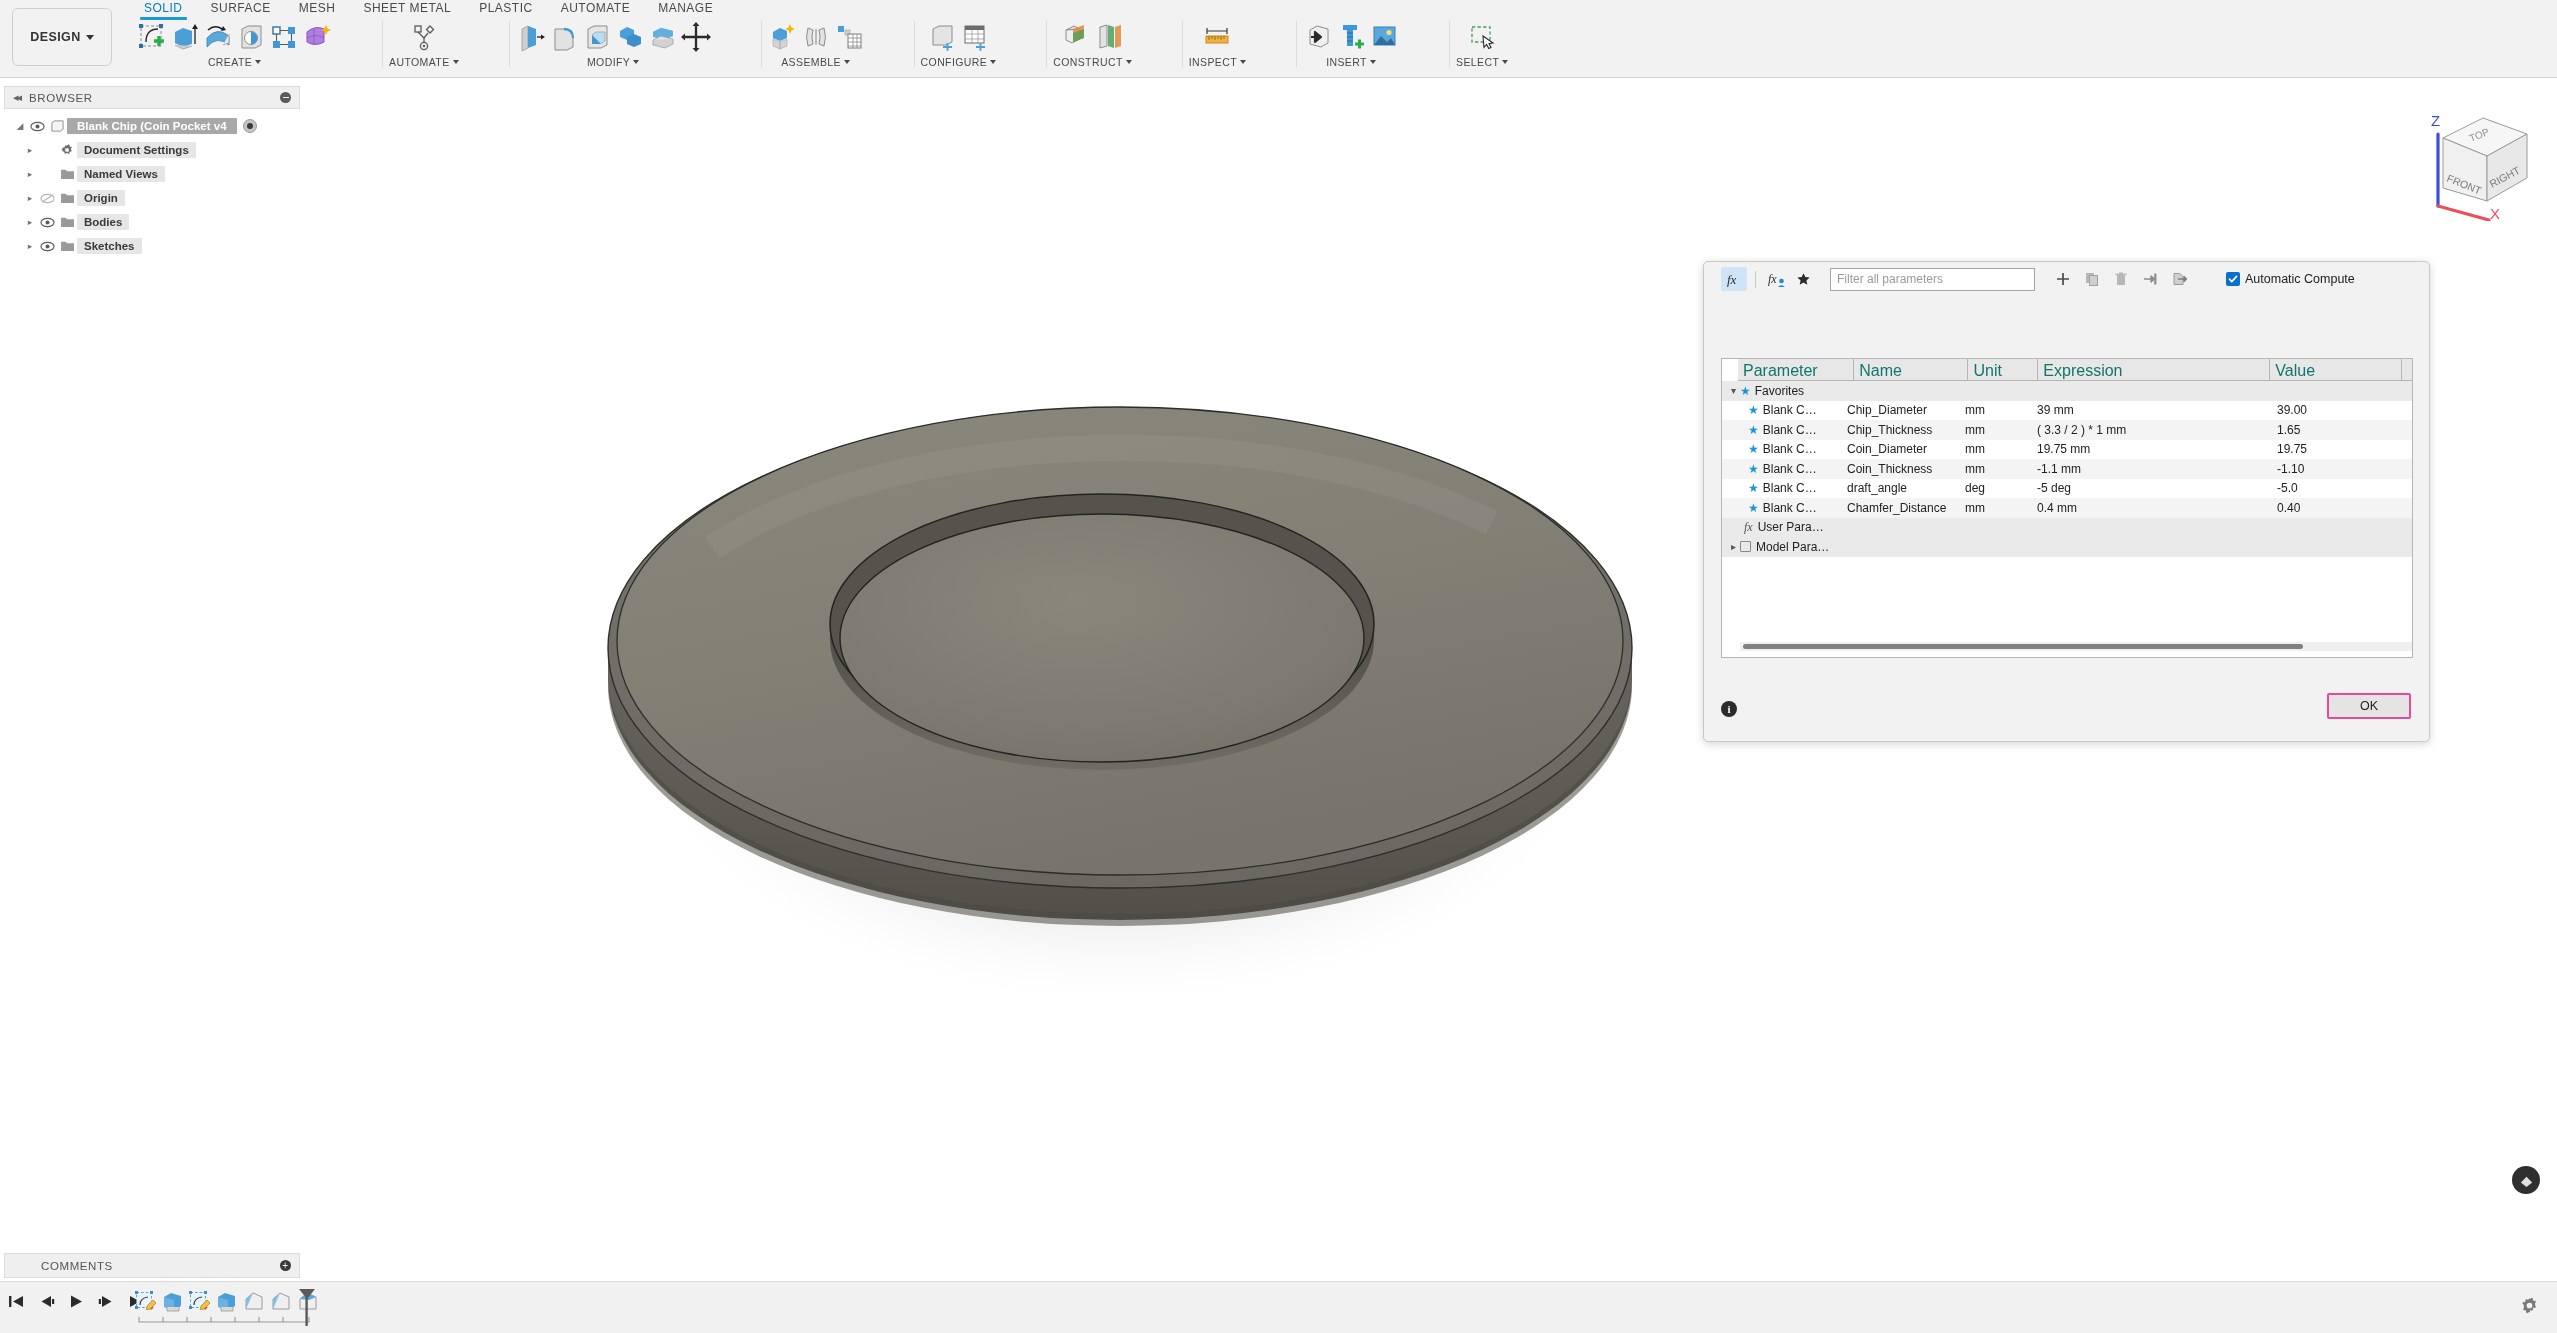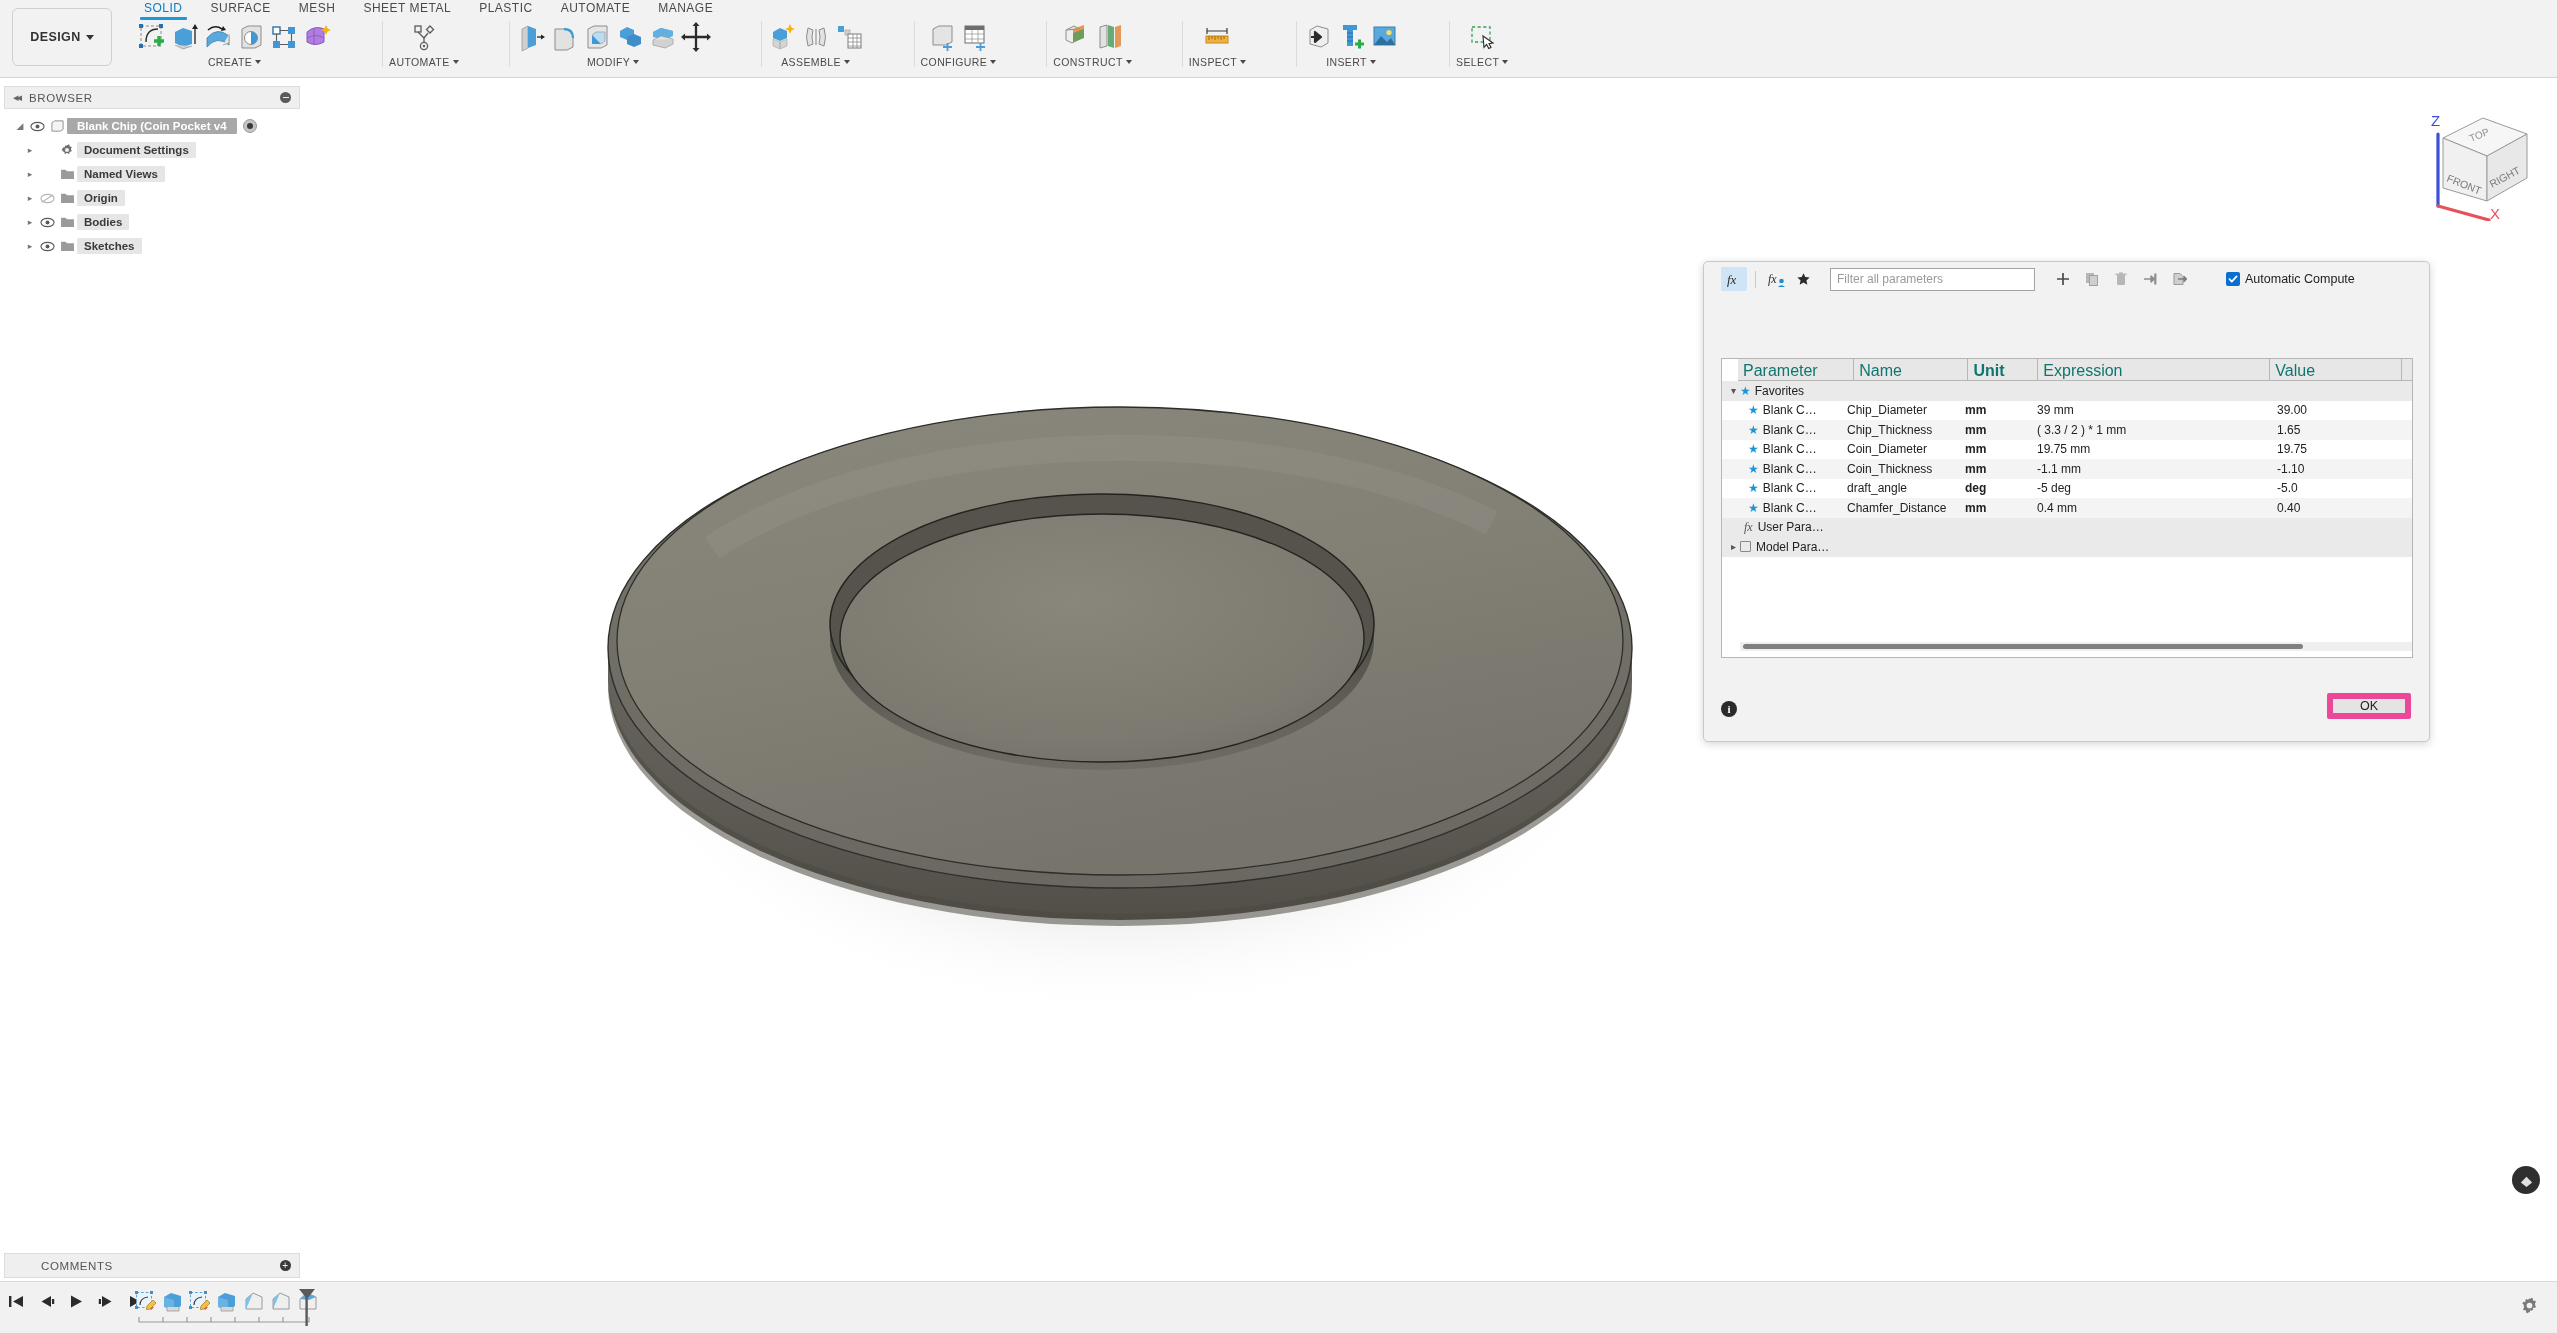--- a/index.html
+++ b/index.html
@@ -89,42 +89,42 @@
   .auto-compute { display:flex; align-items:center; gap:5px; margin-left:34px; font-size:12.5px; color:#222; cursor:pointer; white-space:nowrap; }
   .cbox { width:14px; height:14px; border-radius:2px; background:#0b6fd0; display:flex; align-items:center; justify-content:center; }
   .cbox svg { display:block; }
 
   
   .tbl-wrap { position:absolute; left:17px; top:96px; width:692px; height:300px; border:1px solid #b6b6b6; background:#fff; overflow:hidden; }
   .tbl-head { display:flex; height:22px; background:#e7e7e7; border-bottom:1px solid #b6b6b6; font-size:16px; color:#0f766e;margin-left:16px; }
   .th { padding:3px 5px; border-right:1px solid #b6b6b6; white-space:nowrap; overflow:hidden; }
   .col-param { width:120px; }
   .col-name  { width:118px; }
-  .col-unit  { width:72px;font-weight:bold; }
+  .col-unit  { width:72px; }
   .col-expr  { width:240px; }
   .col-value { width:136px; }
   .col-last  { flex:1; border-right:none; }
 
   .tr { display:flex; height:19.5px; align-items:center; font-size:12px; color:#222; }
   .tr.odd { background:#f4f4f4; }
   .tr.group-row { background:#eaeaea; }
   .td { padding:0 5px; white-space:nowrap; overflow:hidden; display:flex; align-items:center; }
   .star { color:#1a96d6; font-size:12px; margin-right:4px; }
   .chev { color:#555; font-size:10px; width:13px; display:inline-block; text-align:center; }
   .fxico { font-style:italic; font-family:"Liberation Serif",serif; color:#555; margin-right:5px; font-size:12px; }
   .boxico { width:11px; height:11px; border:1px solid #888; background:#e9e9e9; border-radius:1px; margin-right:5px; display:inline-block; }
 
   .hscroll { position:absolute; left:18px; bottom:6px; width:690px; height:9px; background:#efefef; }
   .hscroll .thumb { position:absolute; left:3px; top:2px; width:560px; height:5px; background:#808080; border-radius:3px; cursor:pointer; }
 
   .dlg-footer { position:absolute; left:0; right:0; bottom:0; height:58px; }
   .info-ico { position:absolute; left:17px; top:18px; width:16px; height:16px; border-radius:50%; background:#2b2b2b; color:#fff; font-size:11px; font-weight:bold; display:flex; align-items:center; justify-content:center; font-family:"Liberation Serif",serif; cursor:pointer; }
   .ok-btn {
     position:absolute; right:18px; top:10px; width:84px; height:26px;
-    background:#e4e4e4; border:6px solid #ec4899; border-radius:2px;
+    background:#e4e4e4; border:2px solid #ec4899; border-radius:2px;
     font-size:12.5px; color:#222; cursor:pointer; font-family:"Liberation Sans",sans-serif;
   }
 
   
   .comments {
     position:absolute; left:4px; top:1253px; width:296px; height:25px;
     background:#efefef; border:1px solid #dcdcdc; display:flex; align-items:center; padding:0 8px;
     font-size:11.5px; letter-spacing:.6px; color:#555;
   }
   .comments .plus { margin-left:auto; width:11px; height:11px; border-radius:50%; background:#3a3a3a; color:#efefef; font-size:10px; display:flex; align-items:center; justify-content:center; line-height:1; cursor:pointer; }

